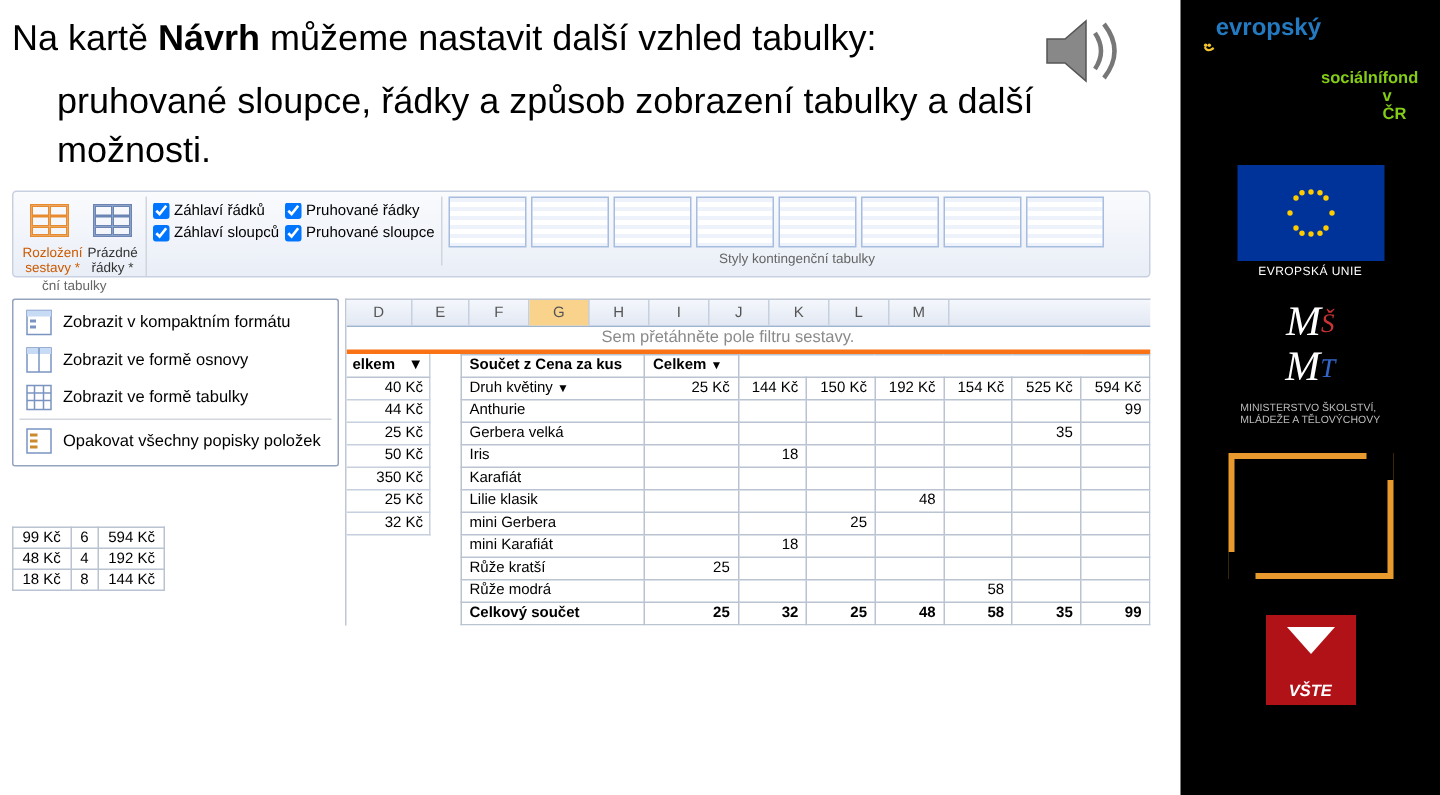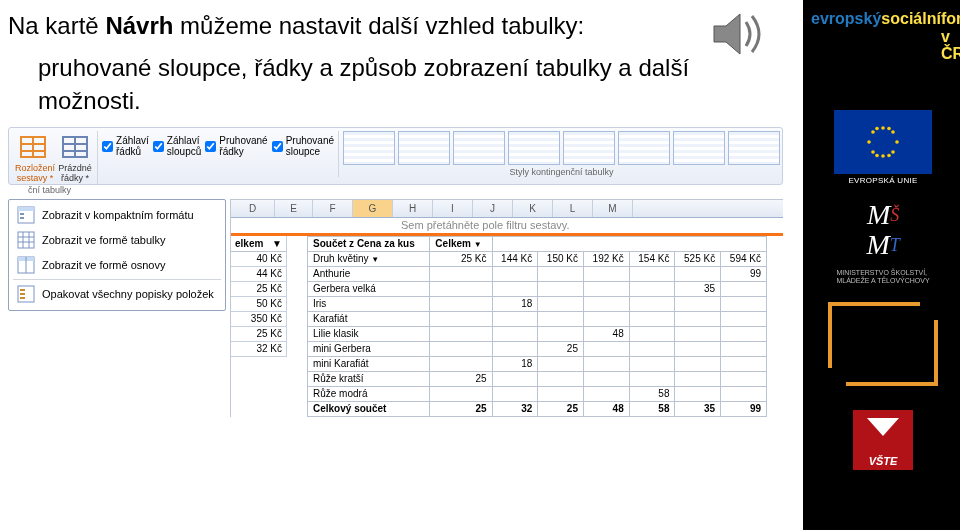--- a/index.html
+++ b/index.html
@@ -14,21 +14,21 @@
 .ribbon { display: flex; align-items: flex-start; gap: 4px; margin-top: 8px; padding: 3px 2px 0; background: linear-gradient(#fafbfd,#e9eef7); border: 1px solid #c7d0e0; border-radius: 3px; font-size: 10px; }
 .ribbon .grp { display: flex; flex-direction: column; align-items: center; padding: 0 4px; }
 .ribbon .grp.groupA { border-right: 1px solid #d0d6e0; }
 .btn-icon { width: 36px; height: 32px; display: flex; align-items: center; justify-content: center; }
 .btn-icon .mini-table { width: 26px; height: 22px; border: 1px solid #6a85b3; display: grid; grid-template-columns: 1fr 1fr; grid-template-rows: 1fr 1fr 1fr; }
 .btn-icon .mini-table div { border: 0.5px solid #6a85b3; }
 .btn-icon.orange .mini-table { border-color: #e88b2e; }
 .btn-icon.orange .mini-table div { border-color: #e88b2e; }
 .grp .glabel { font-size: 9px; text-align: center; color: #cc5a00; line-height: 1.1; margin-top: 1px; }
 .grp .glabel2 { color: #333; }
-.chkcol { display: flex; flex-direction: row; gap: 4px; padding-top: 4px; }
+.chkcol { display: flex; flex-direction: column; gap: 4px; padding-top: 4px; }
 .chkrow { display: flex; align-items: center; gap: 3px; font-size: 10px; }
 .chkrow input { width: 11px; height: 11px; }
 .styles-wrap { flex: 1; display: flex; flex-direction: column; border-left: 1px solid #d0d6e0; padding-left: 4px; }
 .styles-row { display: flex; gap: 3px; }
 .style-thumb { width: 52px; height: 34px; border: 1px solid #a7bde0; background: repeating-linear-gradient(to bottom,#eef3fb 0 3px,#fff 3px 6px); }
 .styles-label { font-size: 9px; color: #666; text-align: center; margin-top: 2px; }
 .lower { display: flex; margin-top: 4px; }
 .menu { width: 218px; background: #fff; border: 1px solid #95a3bf; font-size: 11px; padding: 2px 0 3px; border-radius: 2px; }
 .menu-item { display: flex; align-items: center; gap: 7px; padding: 3px 8px 3px 6px; margin: 1px 2px; border-radius: 2px; }
 .menu-sep { height: 1px; background: #d2d6dd; margin: 2px 4px; }
@@ -44,21 +44,21 @@
 table.pivot th, table.pivot td { border: 1px solid #b9c3d2; padding: 1px 5px; height: 15px; text-align: right; }
 table.pivot th { text-align: left; font-weight: 400; }
 table.pivot .hdr { background: #fff; font-weight: 700; }
 table.pivot .drop { font-size: 8px; }
 .sheet-body { display: flex; }
 .leftcol { width: 56px; }
 .leftcol .cell { height: 15px; border-bottom: 1px solid #c6d0de; border-right: 1px solid #c6d0de; font-size: 10px; text-align: right; padding: 1px 4px; }
 .leftcol .cellh { border-right: 1px solid #c6d0de; font-size: 10px; font-weight: 700; padding: 1px 4px; height: 16px; display: flex; align-items: center; justify-content: space-between; border-bottom: 1px solid #b9c3d2; }
 .sidebar-right .logo-esf { width: 160px; height: 92px; display: flex; flex-direction: row; align-items: flex-start; padding: 4px 8px; }
 .esf-text { color: #247ac0; font-weight: 700; font-size: 16px; }
-.esf-text2 { color: #fde047; font-weight: 700; font-size: 16px; line-height: 1.1; }
+.esf-text2 { color: #84cc16; font-weight: 700; font-size: 11px; line-height: 1.1; margin-top: 36px; }
 .eu-flag { width: 98px; height: 64px; background: #003399; margin-top: 6px; display: flex; align-items: center; justify-content: center; }
 .eu-label { color: #fff; font-size: 8px; margin-top: 2px; letter-spacing: 0.3px; }
 .mslogo { display: flex; align-items: center; color: #fff; font-size: 28px; font-style: italic; font-family: Georgia, serif; margin-top: 8px; }
 .ms-text { color: #bbb; font-size: 7px; line-height: 1.2; text-align: left; margin-top: 2px; }
 .frame-orange { border: 4px solid #e89a2e; width: 110px; height: 84px; margin-top: 10px; position: relative; }
 .frame-orange .corner { position: absolute; width: 18px; height: 18px; background: #000; }
 .vste { width: 60px; height: 60px; background: #b01217; margin-top: 18px; position: relative; display: flex; align-items: flex-end; justify-content: center; }
 .vste span { color: #fff; font-size: 11px; font-weight: 700; margin-bottom: 3px; font-style: italic; }
 .col-w-D{width:44px}.col-w-E{width:38px}.col-w-F{width:40px}.col-w-G{width:40px}.col-w-H{width:40px}.col-w-I{width:40px}.col-w-J{width:40px}.col-w-K{width:40px}.col-w-L{width:40px}.col-w-M{width:40px}
 </style>
@@ -157,46 +157,65 @@
                 <rect x="1" y="1" width="16" height="16" fill="#fff" stroke="#7a94c2"></rect>
                 <rect x="1" y="1" width="16" height="4" fill="#c7dbf5"></rect>
                 <rect x="3" y="7" width="4" height="2" fill="#7a94c2"></rect>
                 <rect x="3" y="11" width="4" height="2" fill="#7a94c2"></rect>
               </svg>
             <span>Zobrazit v kompaktním formátu</span>
           </div>
           <div class="menu-item">
             <svg class="menu-icon" viewBox="0 0 18 18">
                 <rect x="1" y="1" width="16" height="16" fill="#fff" stroke="#7a94c2"></rect>
+                <rect x="1" y="1" width="16" height="4" fill="#c7dbf5"></rect>
+                <line x1="9" y1="1" x2="9" y2="17" stroke="#7a94c2"></line>
+              </svg>
+            <span>Zobrazit ve formě osnovy</span>
+          </div>
+          <div class="menu-item">
+            <svg class="menu-icon" viewBox="0 0 18 18">
+                <rect x="1" y="1" width="16" height="16" fill="#fff" stroke="#7a94c2"></rect>
                 <line x1="1" y1="6" x2="17" y2="6" stroke="#7a94c2"></line>
                 <line x1="1" y1="11" x2="17" y2="11" stroke="#7a94c2"></line>
                 <line x1="6" y1="1" x2="6" y2="17" stroke="#7a94c2"></line>
                 <line x1="12" y1="1" x2="12" y2="17" stroke="#7a94c2"></line>
               </svg>
             <span>Zobrazit ve formě tabulky</span>
-          </div>
-          <div class="menu-item">
-            <svg class="menu-icon" viewBox="0 0 18 18">
-                <rect x="1" y="1" width="16" height="16" fill="#fff" stroke="#7a94c2"></rect>
-                <rect x="1" y="1" width="16" height="4" fill="#c7dbf5"></rect>
-                <line x1="9" y1="1" x2="9" y2="17" stroke="#7a94c2"></line>
-              </svg>
-            <span>Zobrazit ve formě osnovy</span>
           </div>
           <div class="menu-sep"></div>
           <div class="menu-item">
             <svg class="menu-icon" viewBox="0 0 18 18">
                 <rect x="1" y="1" width="16" height="16" fill="#fff" stroke="#7a94c2"></rect>
                 <rect x="3" y="4" width="5" height="2" fill="#cc8a2e"></rect>
                 <rect x="3" y="8" width="5" height="2" fill="#cc8a2e"></rect>
                 <rect x="3" y="12" width="5" height="2" fill="#cc8a2e"></rect>
               </svg>
             <span>Opakovat všechny popisky položek</span>
           </div>
         </div>
+        <table class="small">
+          <tbody>
+              <tr>
+                <td>99 Kč</td>
+                <td>6</td>
+                <td>594 Kč</td>
+              </tr>
+          <tr>
+                <td>48 Kč</td>
+                <td>4</td>
+                <td>192 Kč</td>
+              </tr>
+          <tr>
+                <td>18 Kč</td>
+                <td>8</td>
+                <td>144 Kč</td>
+              </tr>
+        </tbody>
+          </table>
       </div>
 
       <div class="sheet">
         <div class="col-heads">
           <div class="ch col-w-D">D</div>
           <div class="ch col-w-E">E</div>
           <div class="ch col-w-F">F</div>
           <div class="ch sel col-w-G">G</div>
           <div class="ch col-w-H">H</div>
           <div class="ch col-w-I">I</div>

